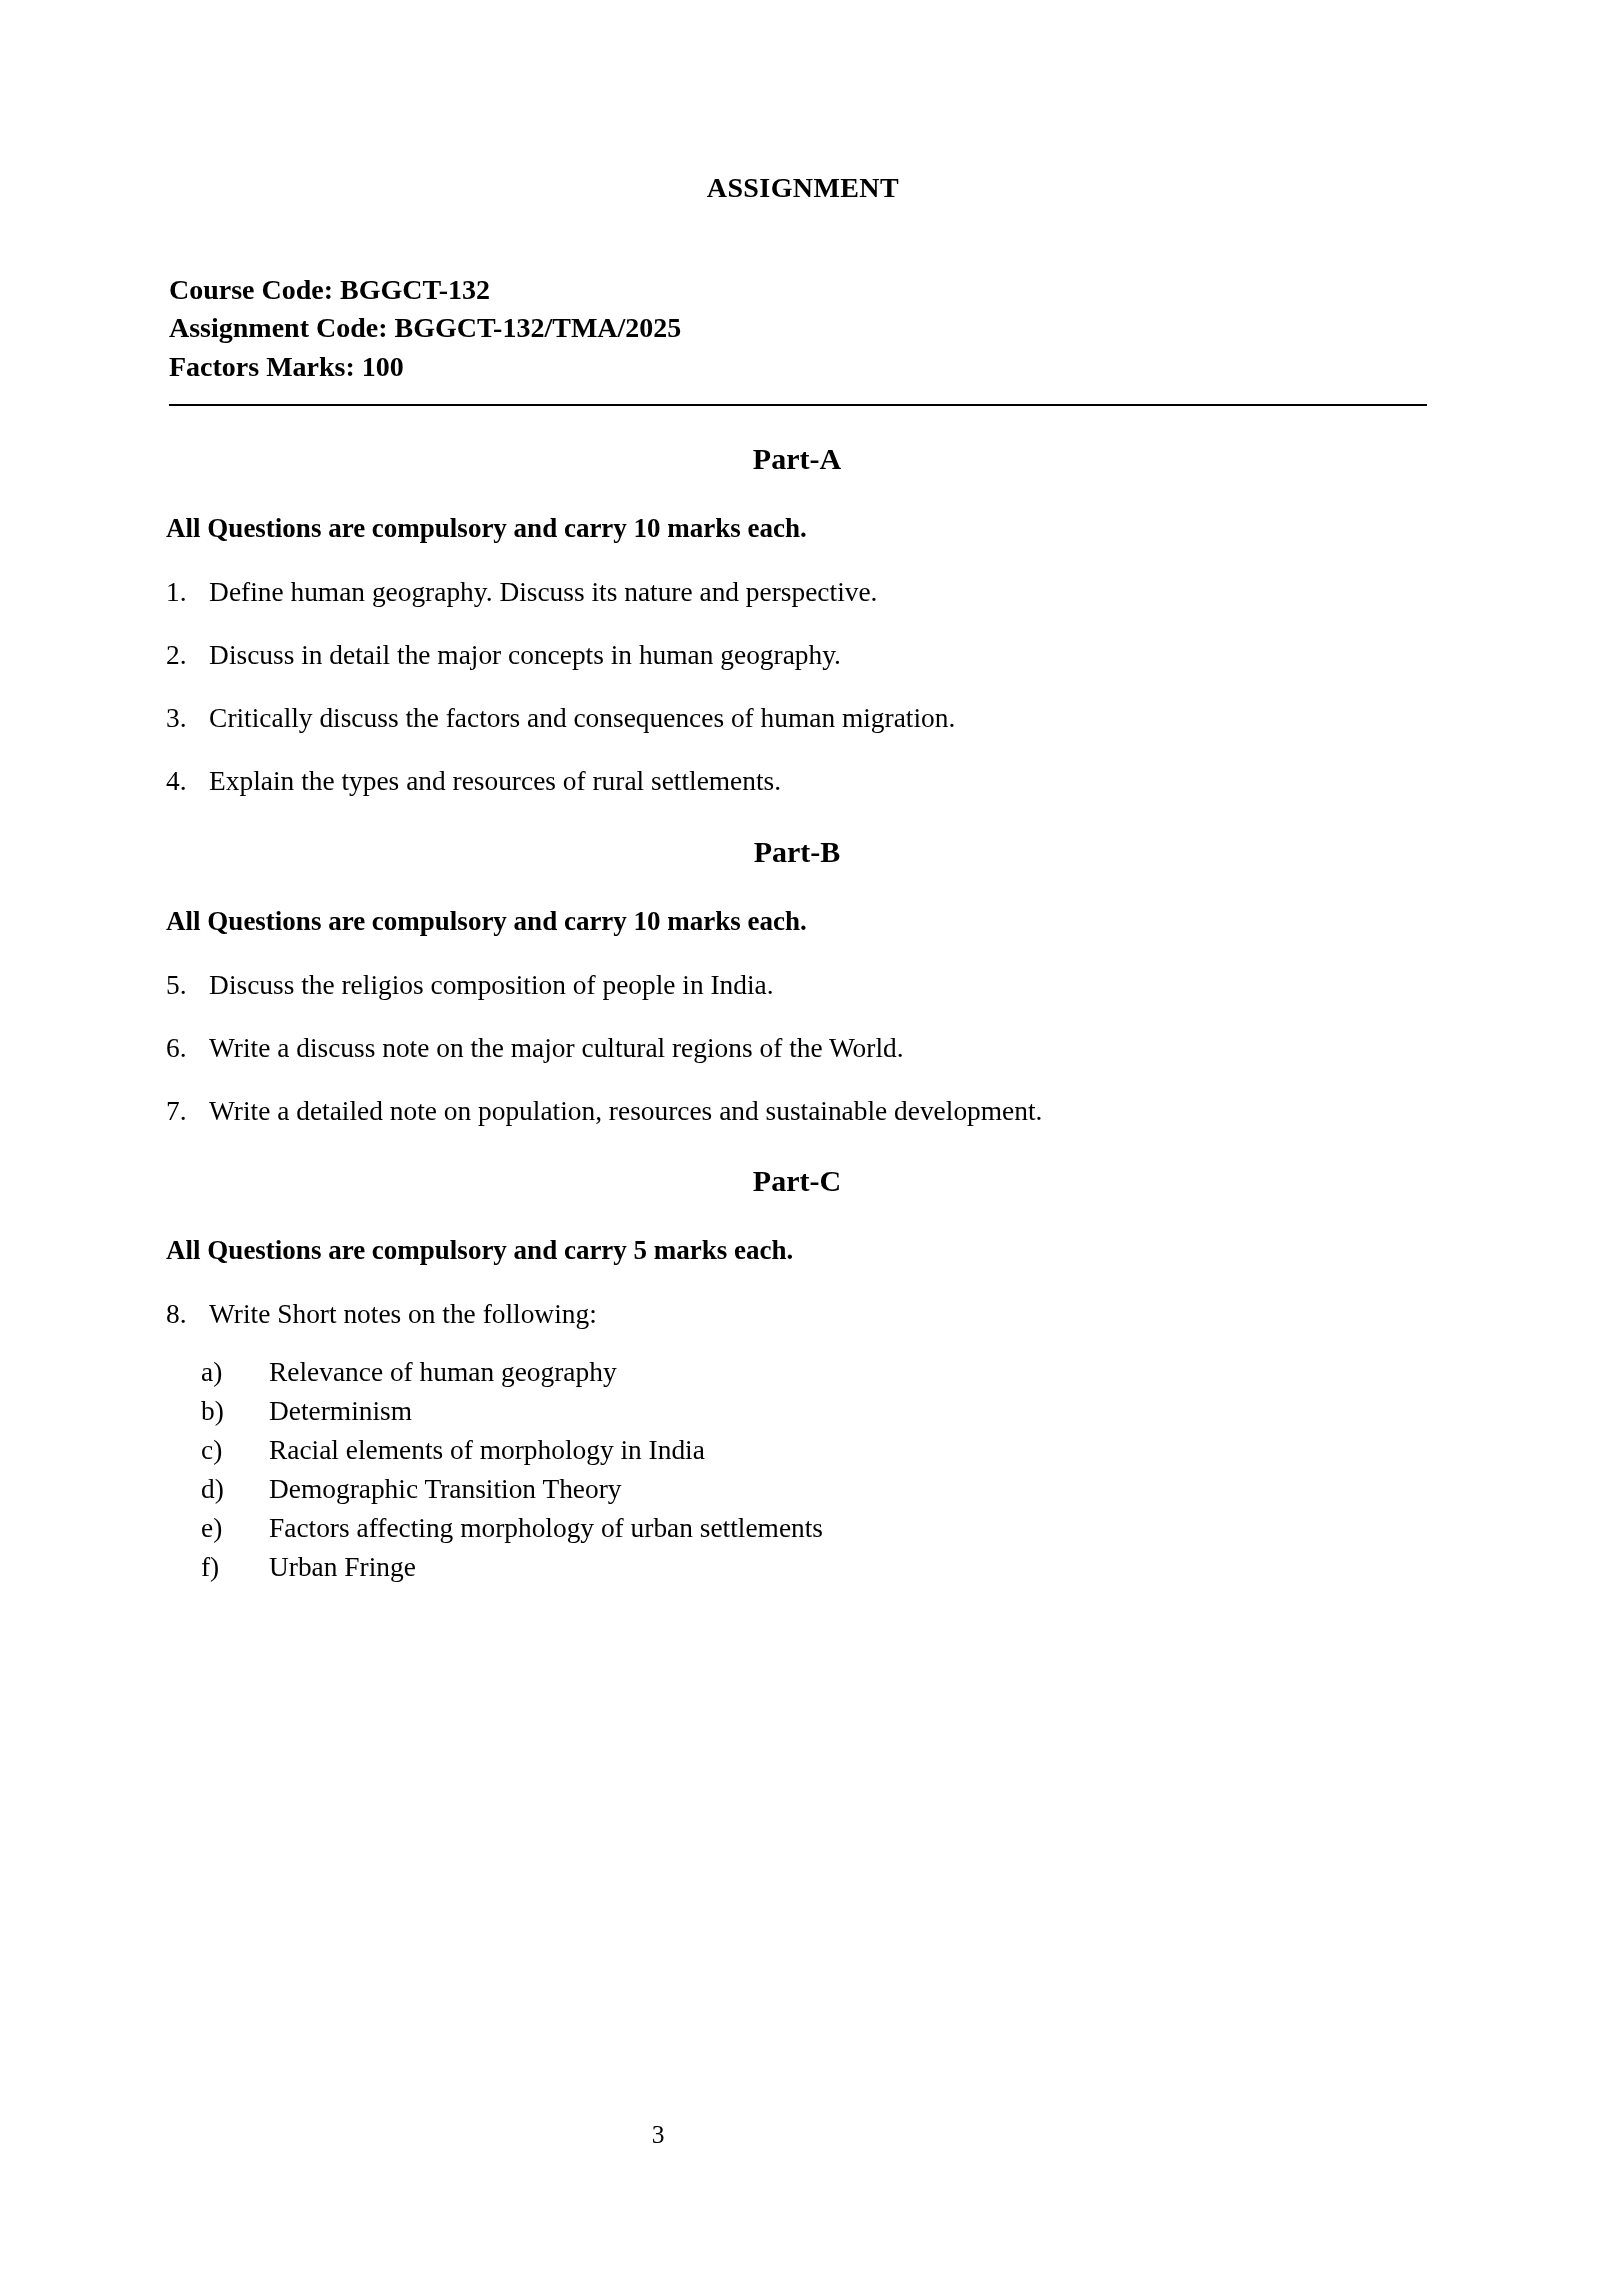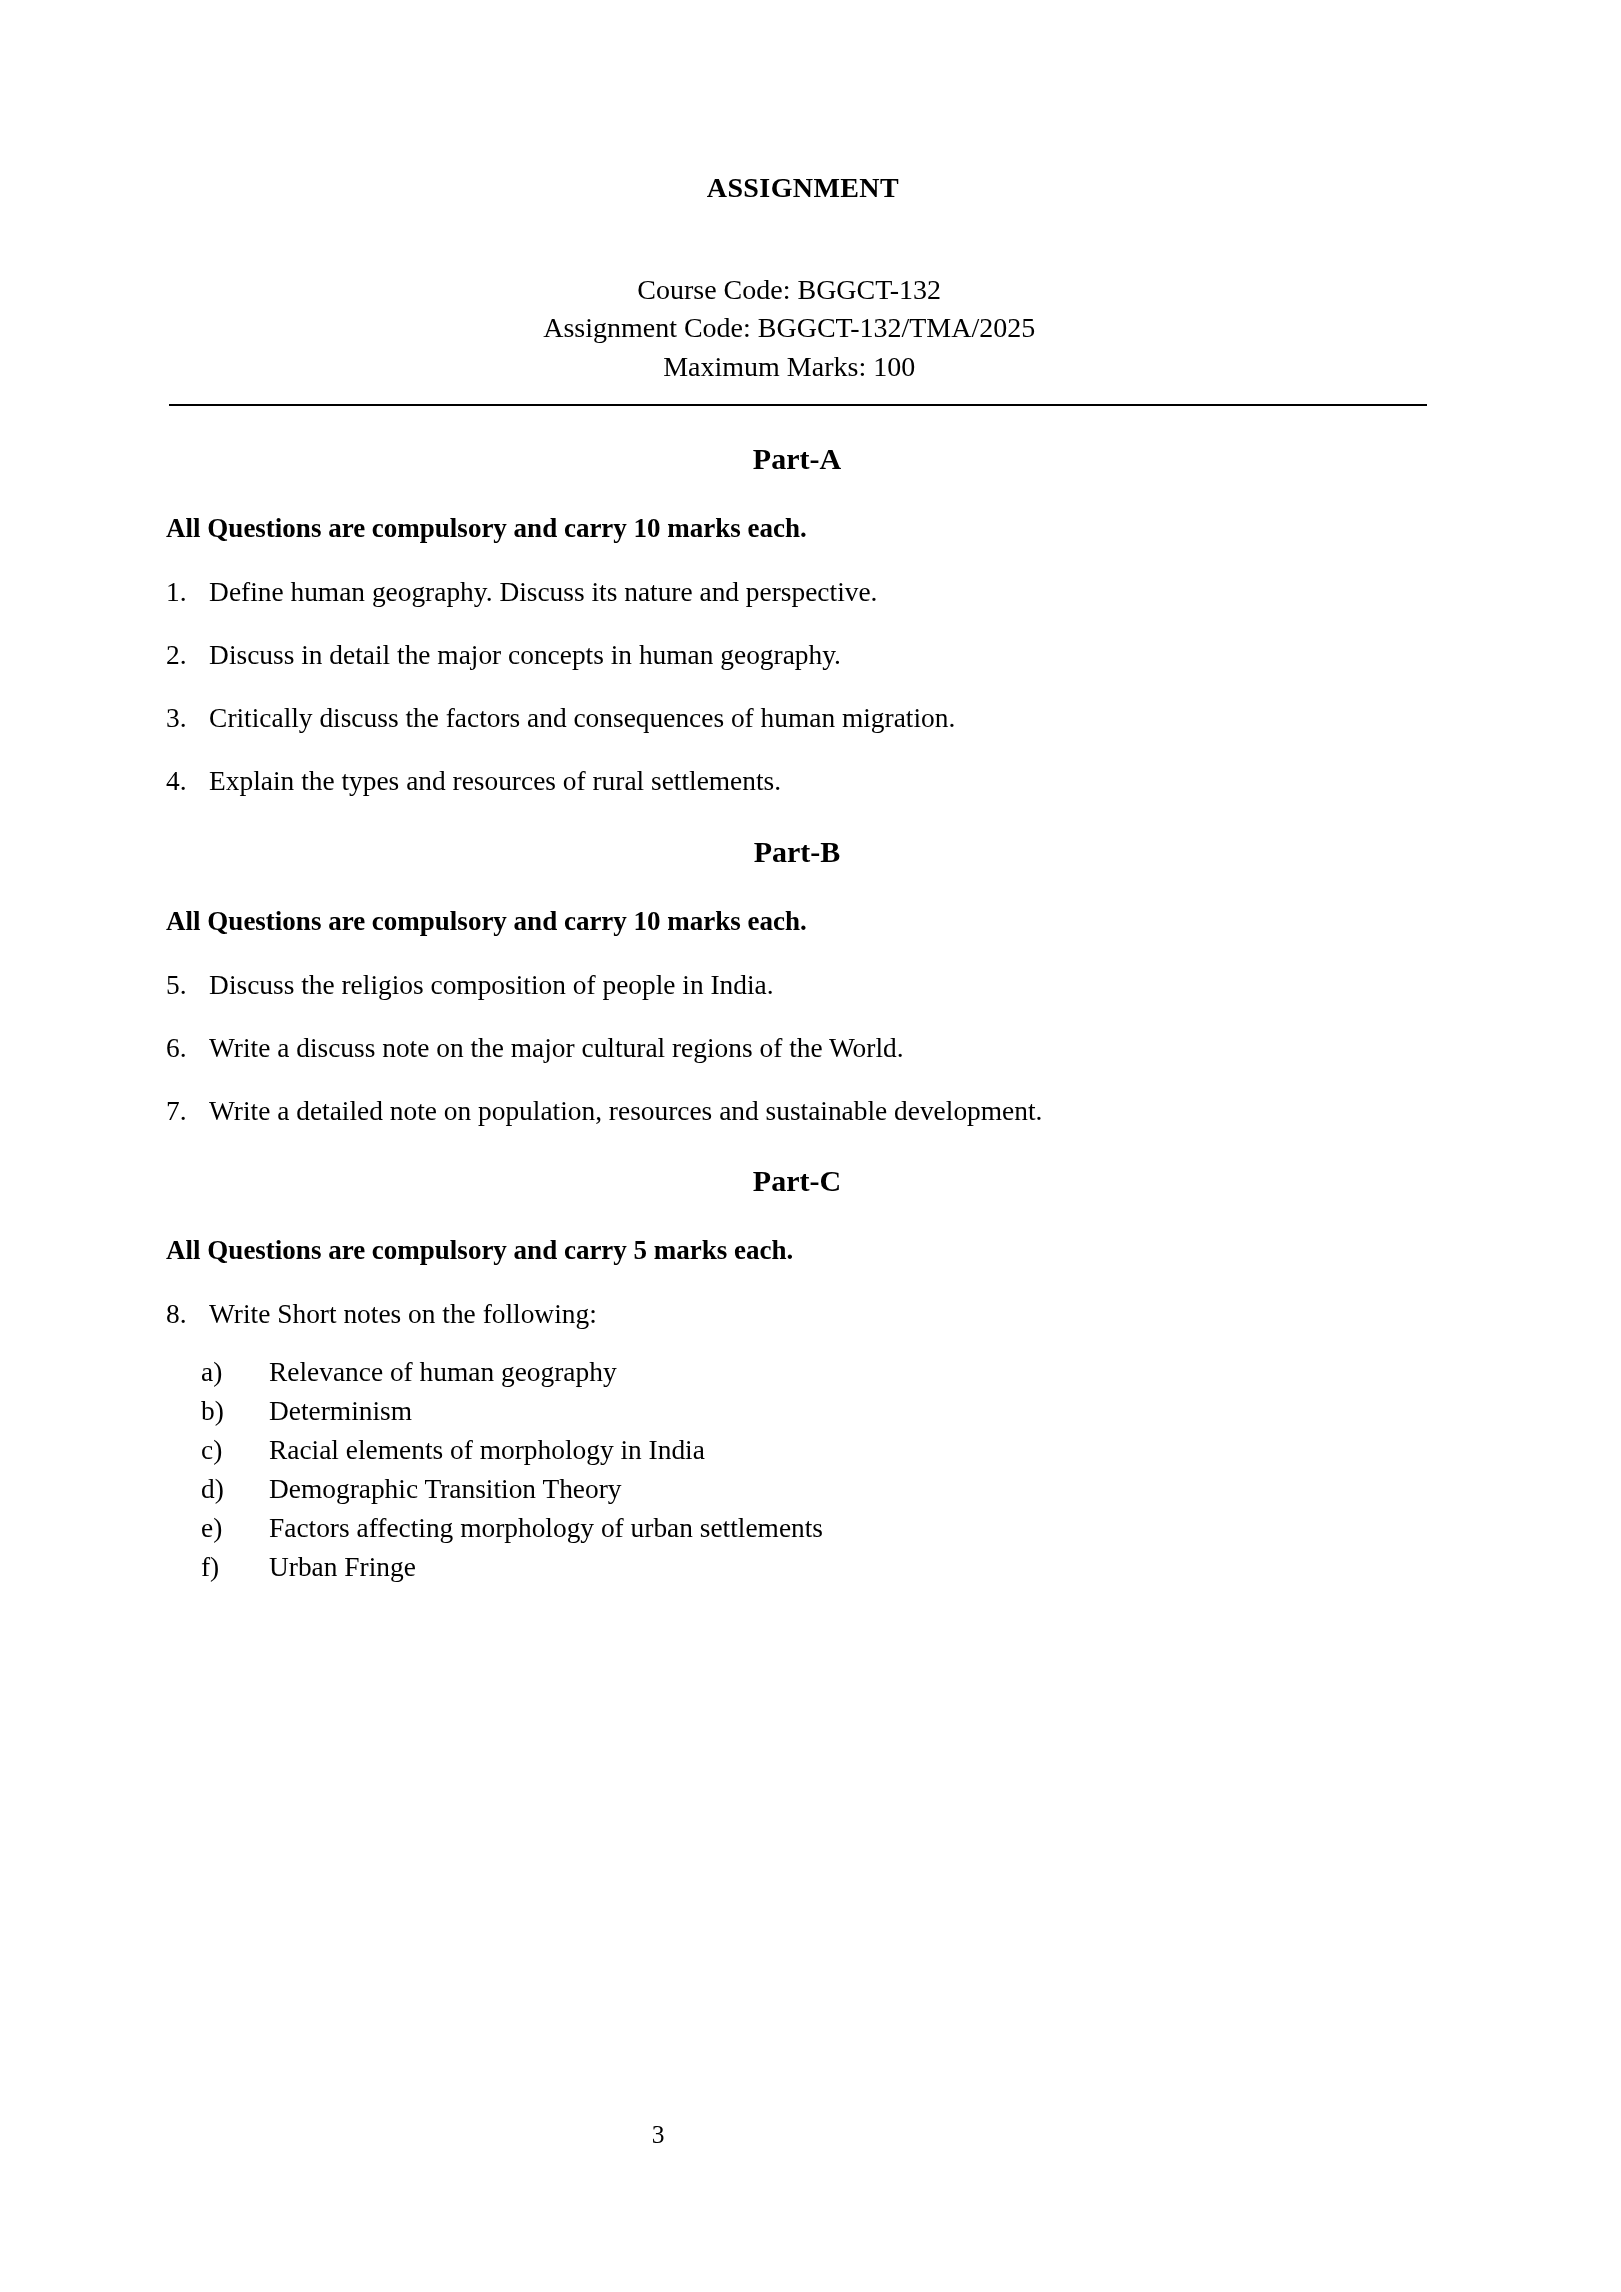--- a/index.html
+++ b/index.html
@@ -33,22 +33,22 @@
   .doc-title {
     text-align: center;
     font-weight: bold;
     font-size: 28px;
     letter-spacing: 0.4px;
     margin-top: 172px;
     margin-left: 9.8px;
   }
 
   .header-block {
-    text-align: center;
-    font-weight: normal;
+    text-align: left;
+    font-weight: bold;
     font-size: 28px;
     line-height: 1.37;
     margin-top: 67px;
     margin-right: 17.6px;
   }
   .header-line { white-space: nowrap; }
 
   .rule {
     border: none;
     border-top: 2.9px solid #000000;
@@ -128,21 +128,21 @@
 <body>
 
 <div class="page">
   <div class="content">
 
     <div class="doc-title">ASSIGNMENT</div>
 
     <div class="header-block">
       <div class="header-line">Course Code: BGGCT-132</div>
       <div class="header-line">Assignment Code: BGGCT-132/TMA/2025</div>
-      <div class="header-line">Maximum Marks: 100</div>
+      <div class="header-line">Factors Marks: 100</div>
     </div>
 
     <hr class="rule">
 
     <div class="part-heading">Part-A</div>
     <div class="instruction">All Questions are compulsory and carry 10 marks each.</div>
     <ol class="qlist">
       <li>
         <span class="qnum">1.</span>
         <span>Define human geography. Discuss its nature and perspective.</span>

